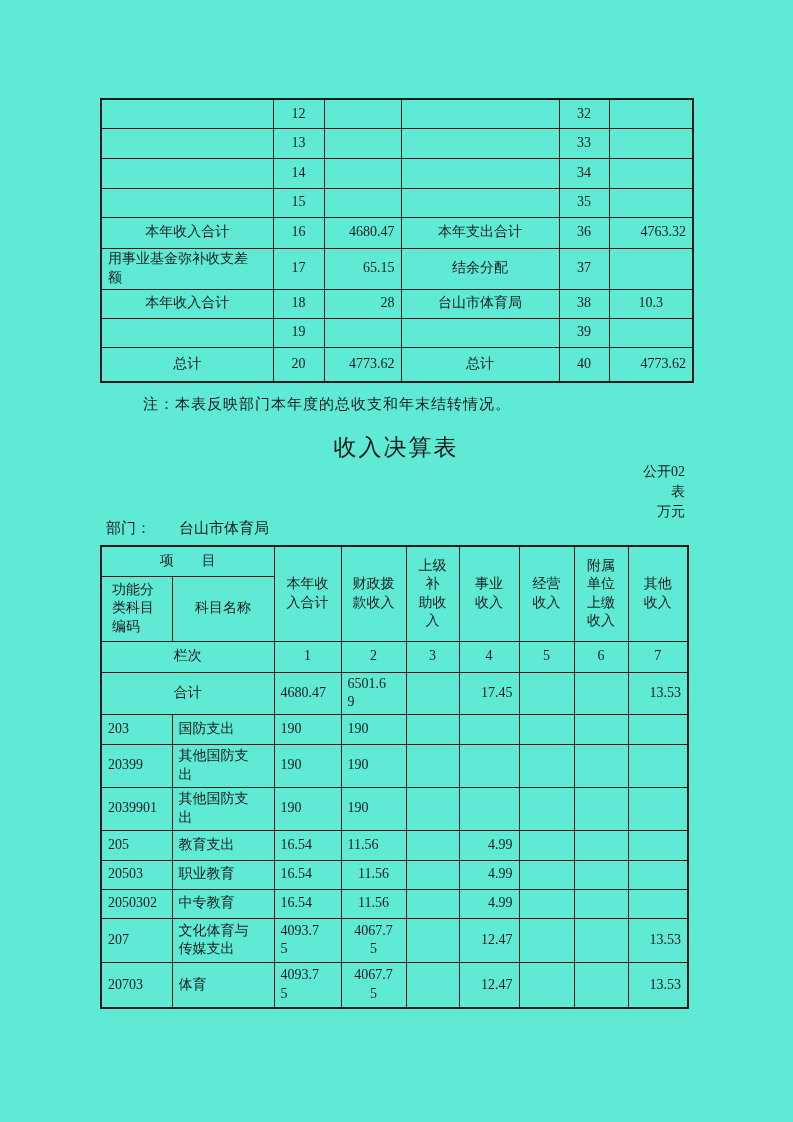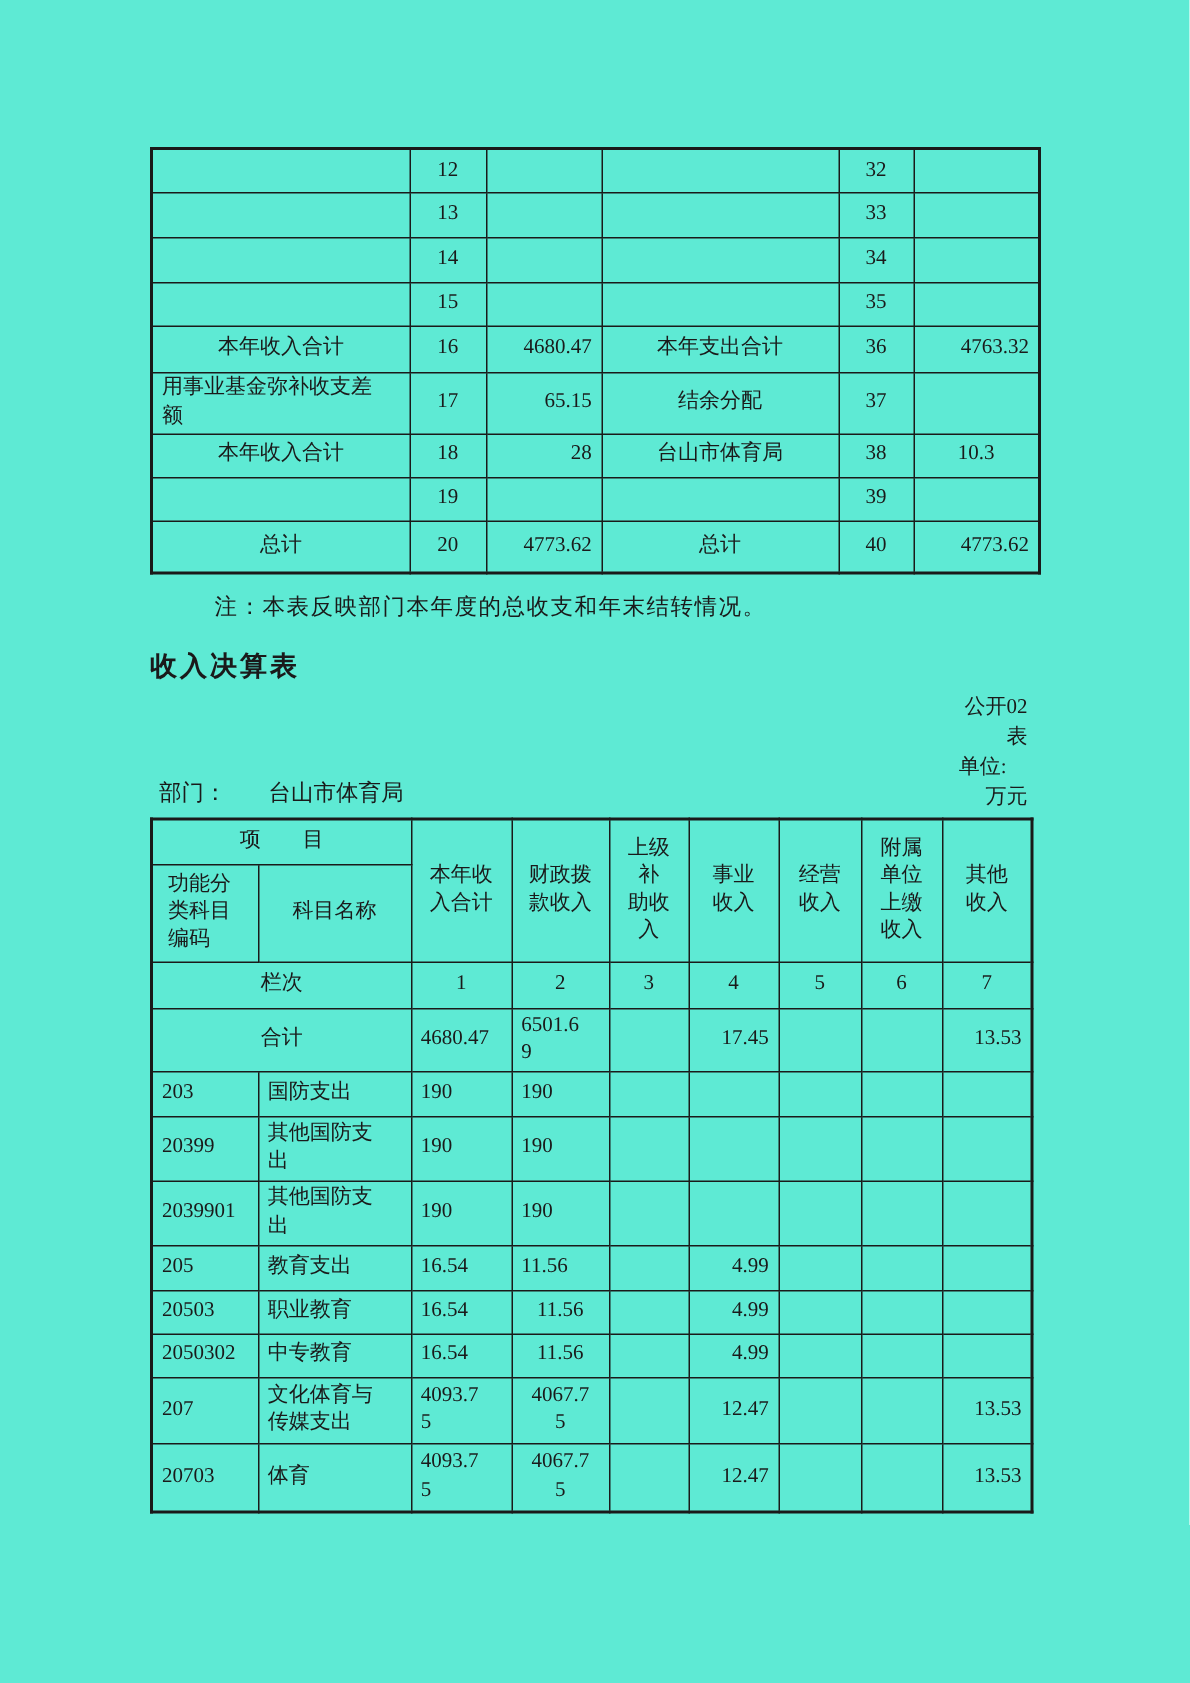--- a/index.html
+++ b/index.html
@@ -37,21 +37,21 @@
   .rh29 { height: 29px; } .rh30 { height: 30px; } .rh31 { height: 31px; }
   .rh35 { height: 35px; } .rh41 { height: 41px; padding-left: 48px; } .rh42 { height: 42px; }
   .rh43 { height: 43px; } .rh44 { height: 44px; } .rh46 { height: 46px; }
   .rh65 { height: 65px; }
   .note {
     position: absolute; left: 143px; top: 395px;
     font-size: 15px; letter-spacing: 1px;
   }
   .title {
     position: absolute; left: 100px; top: 432px; width: 592px;
-    font-size: 18px; font-weight: bold; letter-spacing: 2px;
+    text-align: center; font-size: 23px; font-weight: normal; letter-spacing: 2px;
   }
   .doc-info {
     position: absolute; left: 500px; top: 462px; width: 185px;
     text-align: right; font-size: 14px; line-height: 20px;
   }
   .doc-info .unit-label-line { padding-right: 14px; }
   .dept-line {
     position: absolute; left: 106px; top: 519px; font-size: 15px;
   }
   .dept-line .dept-value { margin-left: 28px; }
@@ -147,21 +147,20 @@
     </tbody>
   </table>
 
   <div class="note">注：本表反映部门本年度的总收支和年末结转情况。</div>
 
   <div class="title">收入决算表</div>
 
   <div class="doc-info">
     <div>公开02</div>
     <div>表</div>
-    <div class="unit-label-line">单位:</div>
     <div>万元</div>
   </div>
 
   <div class="dept-line">
     <span>部门：</span><span class="dept-value">台山市体育局</span>
   </div>
 
   <table class="income-table">
     <colgroup>
       <col style="width:71px">

